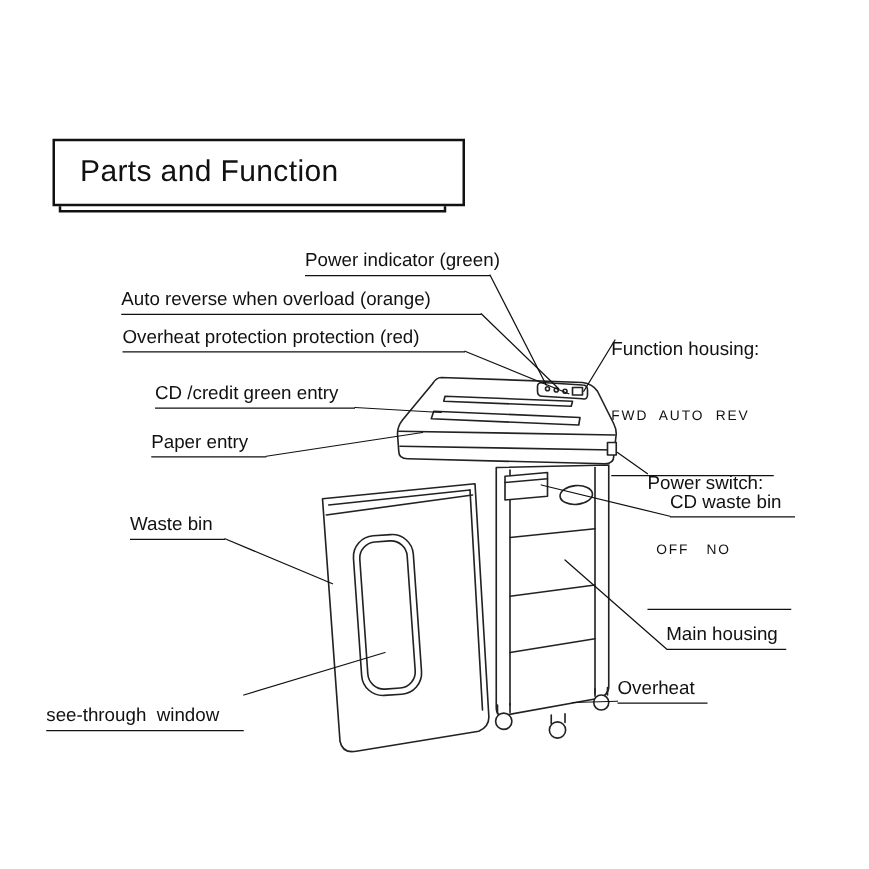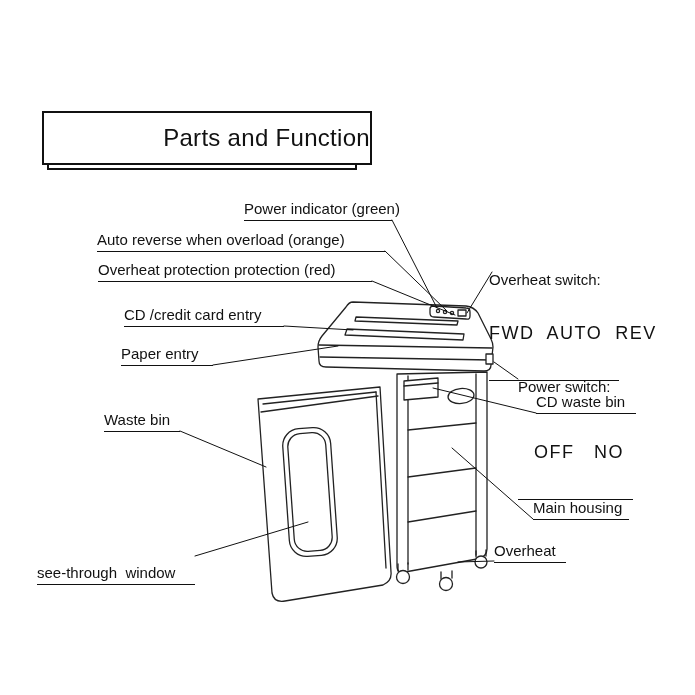--- a/index.html
+++ b/index.html
@@ -11,33 +11,32 @@
   
   .title-shadow{
     position:absolute;left:47px;top:116px;width:306px;height:50px;
     border:2px solid #111;background:#fff;z-index:1;
   }
   .title-box{
     position:absolute;left:42px;top:111px;width:306px;height:50px;
     border:2px solid #111;background:#fff;z-index:2;
     line-height:50px;padding-left:20px;font-size:24px;letter-spacing:.3px;
     box-sizing:content-box;
-    text-align:right;
   }
   
   .diagram{position:absolute;left:0;top:0;z-index:1;}
   
   .label{
     position:absolute;z-index:3;font-size:15px;line-height:18px;
     padding-bottom:2px;border-bottom:1.6px solid #111;
     white-space:pre;color:#111;background:transparent;
   }
   .label .l1{display:block;font-size:15px;line-height:19px;}
-  .label .l2{display:block;font-size:18px;line-height:17px;letter-spacing:1.5px;text-align:center;}
-  .label .indent{padding-left:7px;margin-top:12px;}
+  .label .l2{display:block;font-size:11px;line-height:17px;letter-spacing:1.5px;}
+  .label .indent{padding-left:7px;}
 </style>
 </head>
 <body>
 
 <div class="stage">
 
   <div class="title-shadow"></div>
   <div class="title-box">Parts and Function</div>
 
   <svg class="diagram" width="695" height="695" viewBox="0 0 695 695">
@@ -106,25 +105,25 @@
     </g>
   </svg>
 
   <div class="label" style="left:97px;top:231px;width:288px">Auto reverse when overload (orange)</div>
 
   <div class="label" style="left:244px;top:200px;width:148px">Power indicator (green)</div>
 
   <div class="label" style="left:98px;top:261px;width:274px">Overheat protection protection (red)</div>
 
   <div class="label" style="left:489px;top:234px;width:130px">
-    <span class="l1">Overheat switch:</span>
+    <span class="l1">Function housing:</span>
     <span class="l2">FWD  AUTO  REV</span>
   </div>
 
-  <div class="label" style="left:124px;top:306px;width:160px">CD /credit card entry</div>
+  <div class="label" style="left:124px;top:306px;width:160px">CD /credit green entry</div>
 
   <div class="label" style="left:121px;top:345px;width:92px">Paper entry</div>
 
   <div class="label" style="left:518px;top:341px;width:115px">
     <span class="l1">Power switch:</span>
     <span class="l2 indent">OFF   NO</span>
   </div>
 
   <div class="label" style="left:536px;top:393px;width:100px">CD waste bin</div>
 

